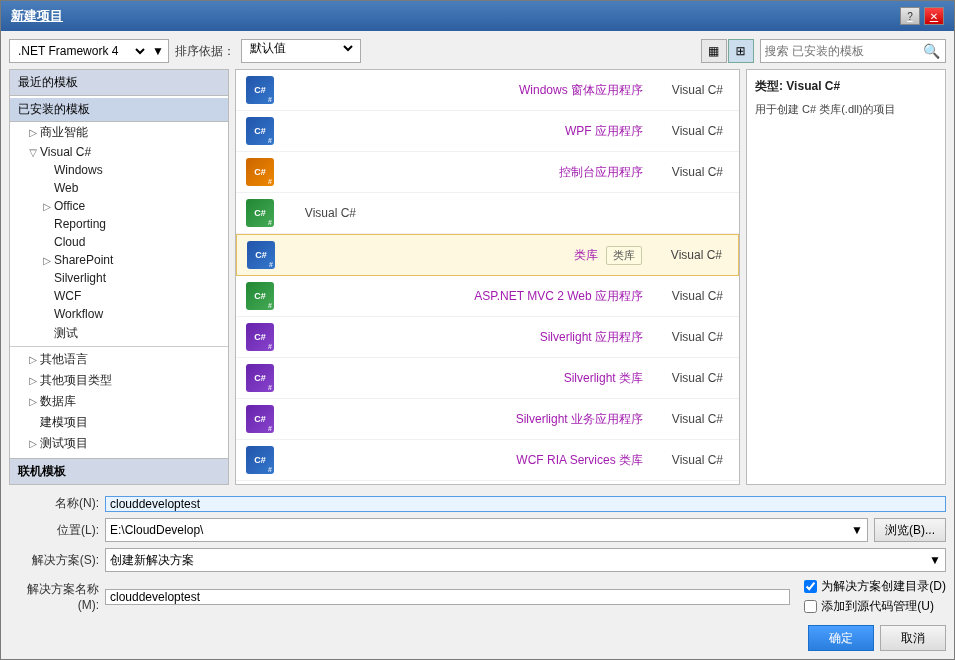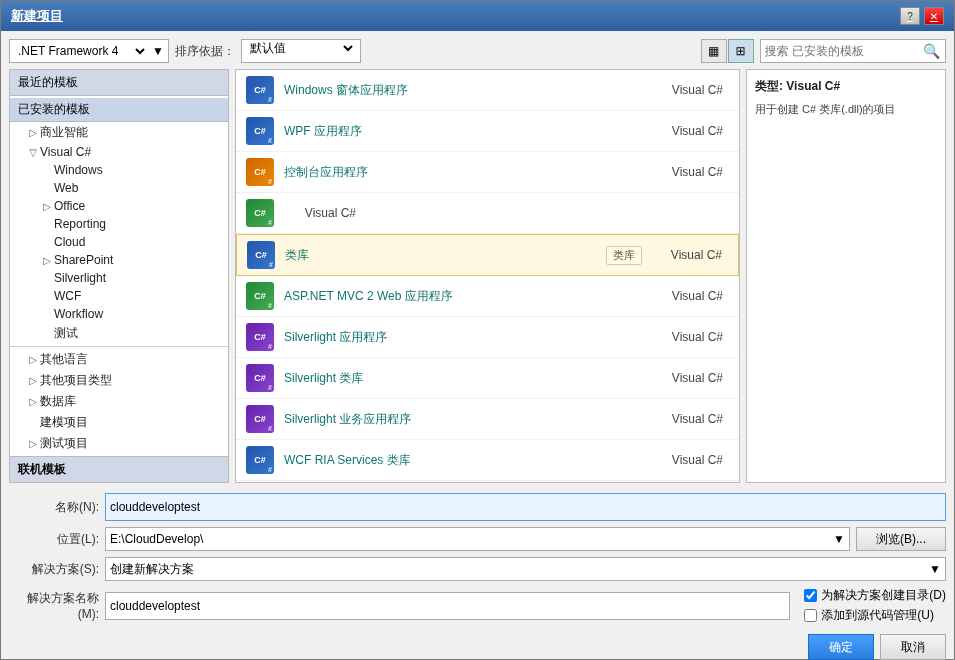--- a/index.html
+++ b/index.html
@@ -46,36 +46,36 @@
     .template-list { flex: 1; overflow-y: auto; overflow-x: hidden; }
     .template-item { display: flex; align-items: center; padding: 4px 8px; cursor: pointer; border-bottom: 1px solid #f0f0f0; gap: 8px; }
     .template-item.selected { background: #fef8e0; border: 1px solid #e8c060; }
     .template-icon { width: 32px; height: 32px; flex-shrink: 0; display: flex; align-items: center; justify-content: center; position: relative; }
     .icon-cs { width: 28px; height: 28px; background: linear-gradient(135deg, #2255aa, #3377cc); border-radius: 3px; display: flex; align-items: center; justify-content: center; color: white; font-size: 9px; font-weight: bold; position: relative; }
     .icon-cs::after { content: '#'; position: absolute; bottom: 1px; right: 2px; font-size: 7px; color: rgba(255,255,255,0.8); }
     .icon-csharp-green { background: linear-gradient(135deg, #228833, #44aa55); }
     .icon-csharp-blue { background: linear-gradient(135deg, #2255aa, #3377cc); }
     .icon-csharp-orange { background: linear-gradient(135deg, #cc6600, #ee8800); }
     .icon-csharp-purple { background: linear-gradient(135deg, #6622aa, #8844cc); }
-    .template-name { flex: 1; font-size: 12px; color: #0f766e; }
+    .template-name { flex: 1; font-size: 12px; color: #a21caf; text-align: right; }
     .template-lang { min-width: 80px; font-size: 12px; color: #444; text-align: right; padding-right: 8px; }
     .tooltip-badge { background: #fffbe0; border: 1px solid #cca; padding: 1px 6px; font-size: 11px; color: #555; border-radius: 2px; }
 
     .right-panel { width: 200px; display: flex; flex-direction: column; gap: 4px; }
     .info-box { background: white; border: 1px solid #bbb; padding: 8px; flex: 1; }
     .info-title { font-size: 12px; font-weight: bold; color: #222; margin-bottom: 6px; }
     .info-desc { font-size: 11px; color: #444; line-height: 1.5; }
 
     .bottom-section { display: flex; flex-direction: column; gap: 6px; padding-top: 4px; }
     .form-row { display: flex; align-items: center; gap: 6px; }
     .form-label { width: 90px; text-align: right; font-size: 12px; color: #333; flex-shrink: 0; }
-    .form-input { flex: 1; height: 28px; border: 1px solid #aaa; padding: 0 4px; font-size: 12px; background: white; }
+    .form-input { flex: 1; height: 16px; border: 1px solid #aaa; padding: 0 4px; font-size: 12px; background: white; }
     .form-input.highlight { border: 1px solid #569de5; background: #e8f4ff; }
     .form-select { flex: 1; height: 24px; border: 1px solid #aaa; padding: 0 4px; font-size: 12px; background: white; display: flex; align-items: center; justify-content: space-between; cursor: pointer; }
-    .browse-btn { height: 24px; padding: 0 19px; background: linear-gradient(to bottom, #f5f5f5, #e0e0e0); border: 1px solid #aaa; font-size: 12px; cursor: pointer; white-space: nowrap; }
+    .browse-btn { height: 24px; padding: 0 10px; background: linear-gradient(to bottom, #f5f5f5, #e0e0e0); border: 1px solid #aaa; font-size: 12px; cursor: pointer; white-space: nowrap; }
     .checkbox-row { display: flex; align-items: center; gap: 4px; font-size: 12px; }
     .checkbox-row input { margin: 0; }
 
     .action-buttons-row { display: flex; justify-content: flex-end; gap: 6px; align-items: center; padding-top: 4px; }
     .action-btn { height: 26px; padding: 0 20px; background: linear-gradient(to bottom, #f5f5f5, #ddd); border: 1px solid #aaa; font-size: 12px; cursor: pointer; }
     .action-btn.primary { background: linear-gradient(to bottom, #4a9eff, #2a7edd); color: white; border-color: #1a6ecc; }
   </style>
 </head>
 <body>
 

